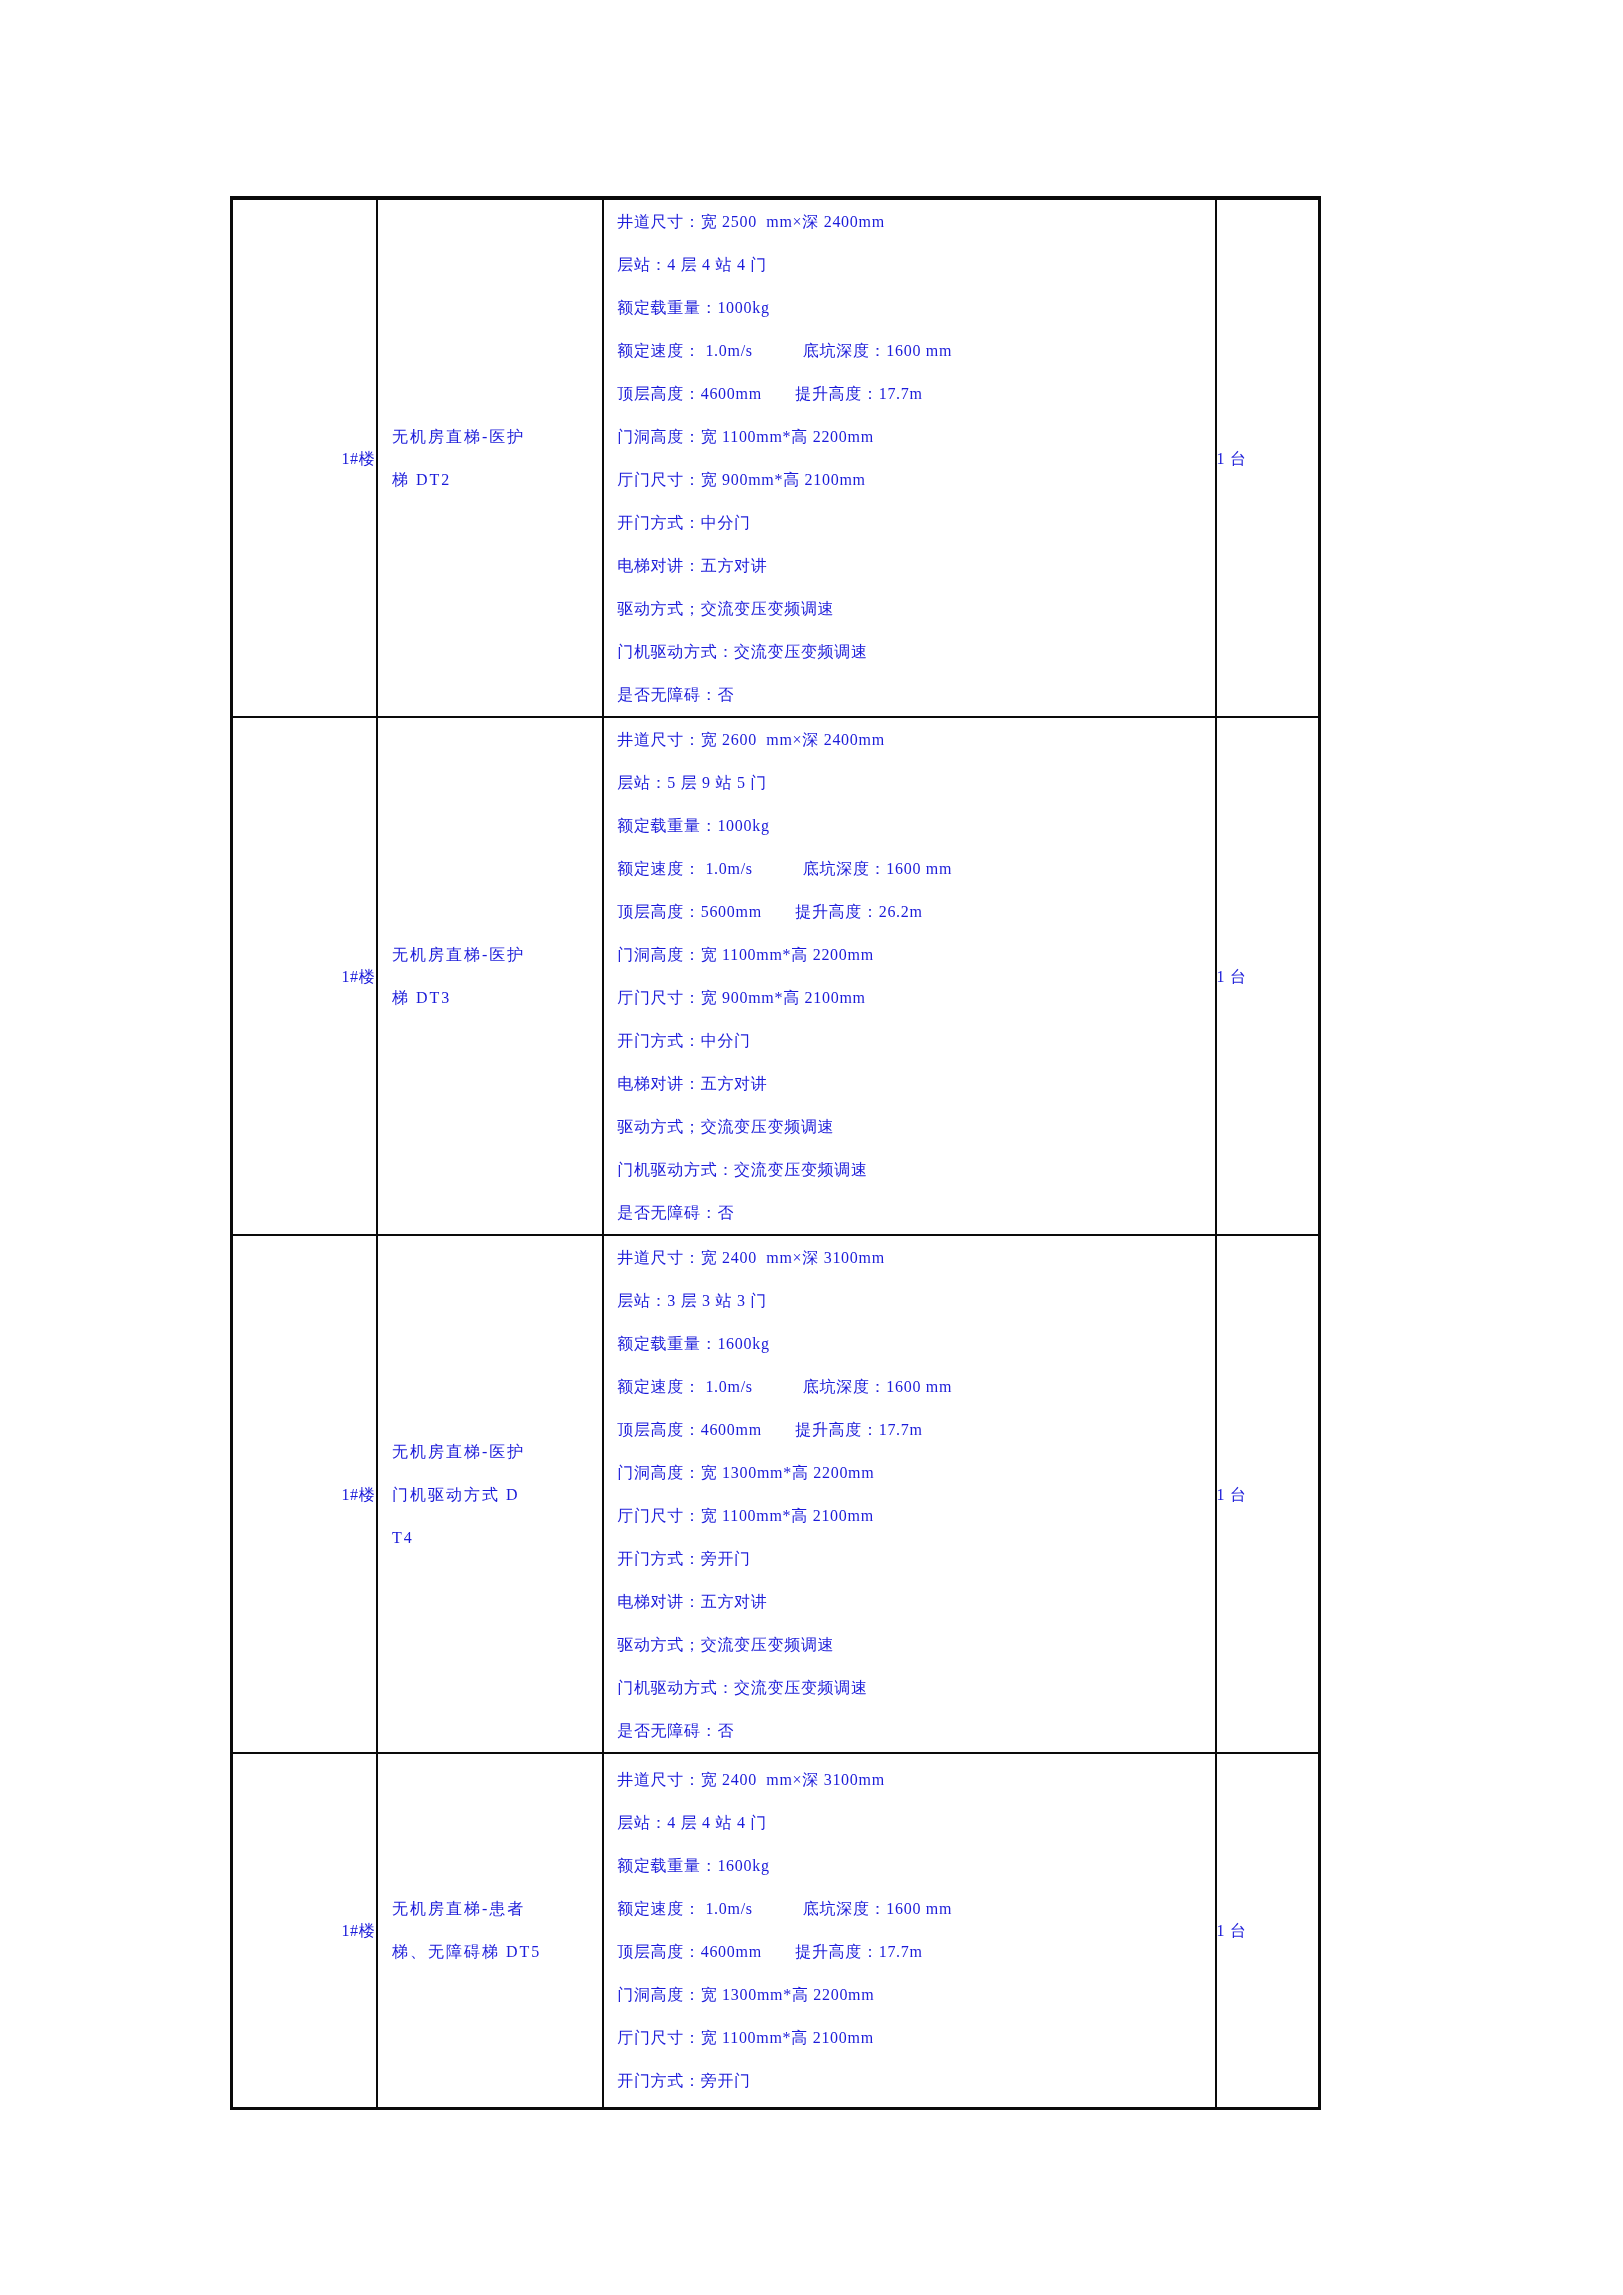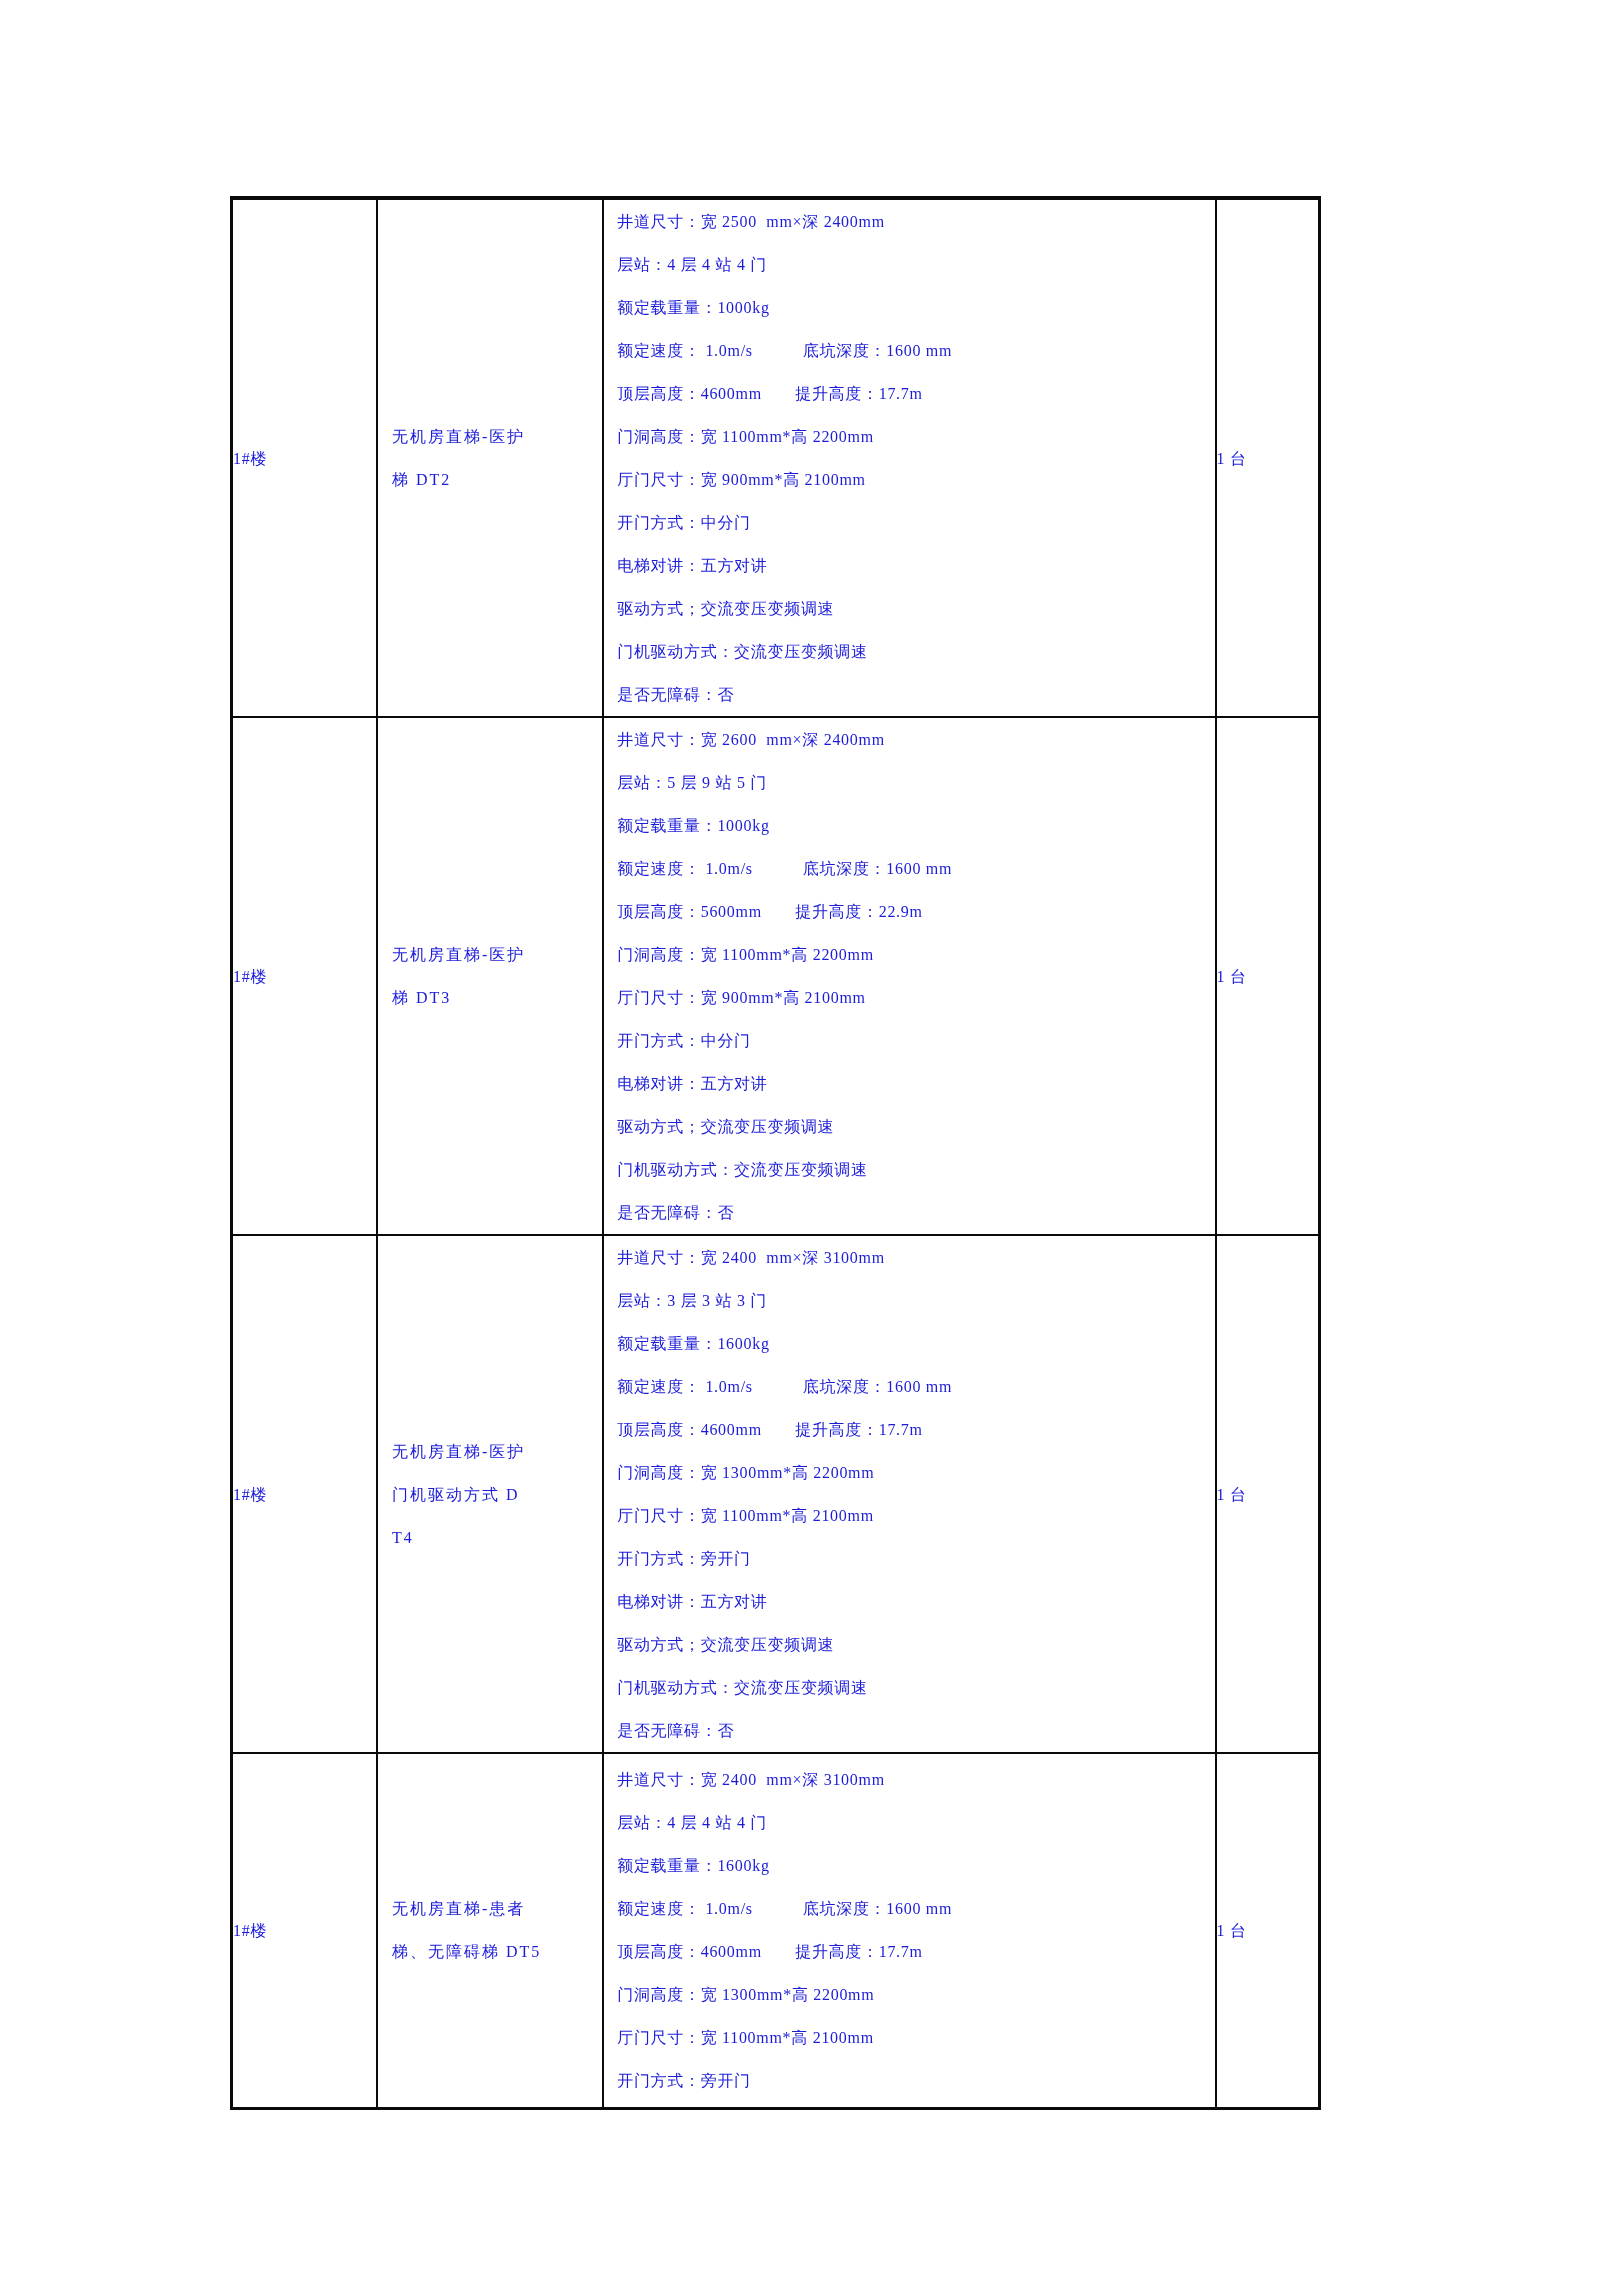--- a/index.html
+++ b/index.html
@@ -40,21 +40,21 @@
     font-size: 16px;
     line-height: 43px;
     padding: 0;
     overflow: hidden;
   }
   tr:first-child td { border-top-width: 4.6px; }
   tr:last-child td { border-bottom-width: 3.9px; }
   td:first-child { border-left-width: 3.3px; }
   td:last-child { border-right-width: 3.3px; }
   td.c-building {
-    text-align: left;
+    text-align: right;
     letter-spacing: 0.7px;
   }
   td.c-name {
     text-align: left;
     padding-left: 14.4px;
     padding-right: 8px;
     letter-spacing: 2px;
   }
   td.c-specs {
     text-align: left;
@@ -108,21 +108,21 @@
         <td class="c-building">1#楼</td>
         <td class="c-name">
             <div class="line">无机房直梯-医护</div>
             <div class="line">梯 DT3</div>
           </td>
         <td class="c-specs">
             <div class="line">井道尺寸：宽 2600&nbsp;&nbsp;mm×深 2400mm</div>
             <div class="line">层站：5 层 9 站 5 门</div>
             <div class="line">额定载重量：1000kg</div>
             <div class="line">额定速度： 1.0m/s　　　底坑深度：1600 mm</div>
-            <div class="line">顶层高度：5600mm　　提升高度：22.9m</div>
+            <div class="line">顶层高度：5600mm　　提升高度：26.2m</div>
             <div class="line">门洞高度：宽 1100mm*高 2200mm</div>
             <div class="line">厅门尺寸：宽 900mm*高 2100mm</div>
             <div class="line">开门方式：中分门</div>
             <div class="line">电梯对讲：五方对讲</div>
             <div class="line">驱动方式；交流变压变频调速</div>
             <div class="line">门机驱动方式：交流变压变频调速</div>
             <div class="line">是否无障碍：否</div>
           </td>
         <td class="c-qty">1 台</td>
       </tr>

